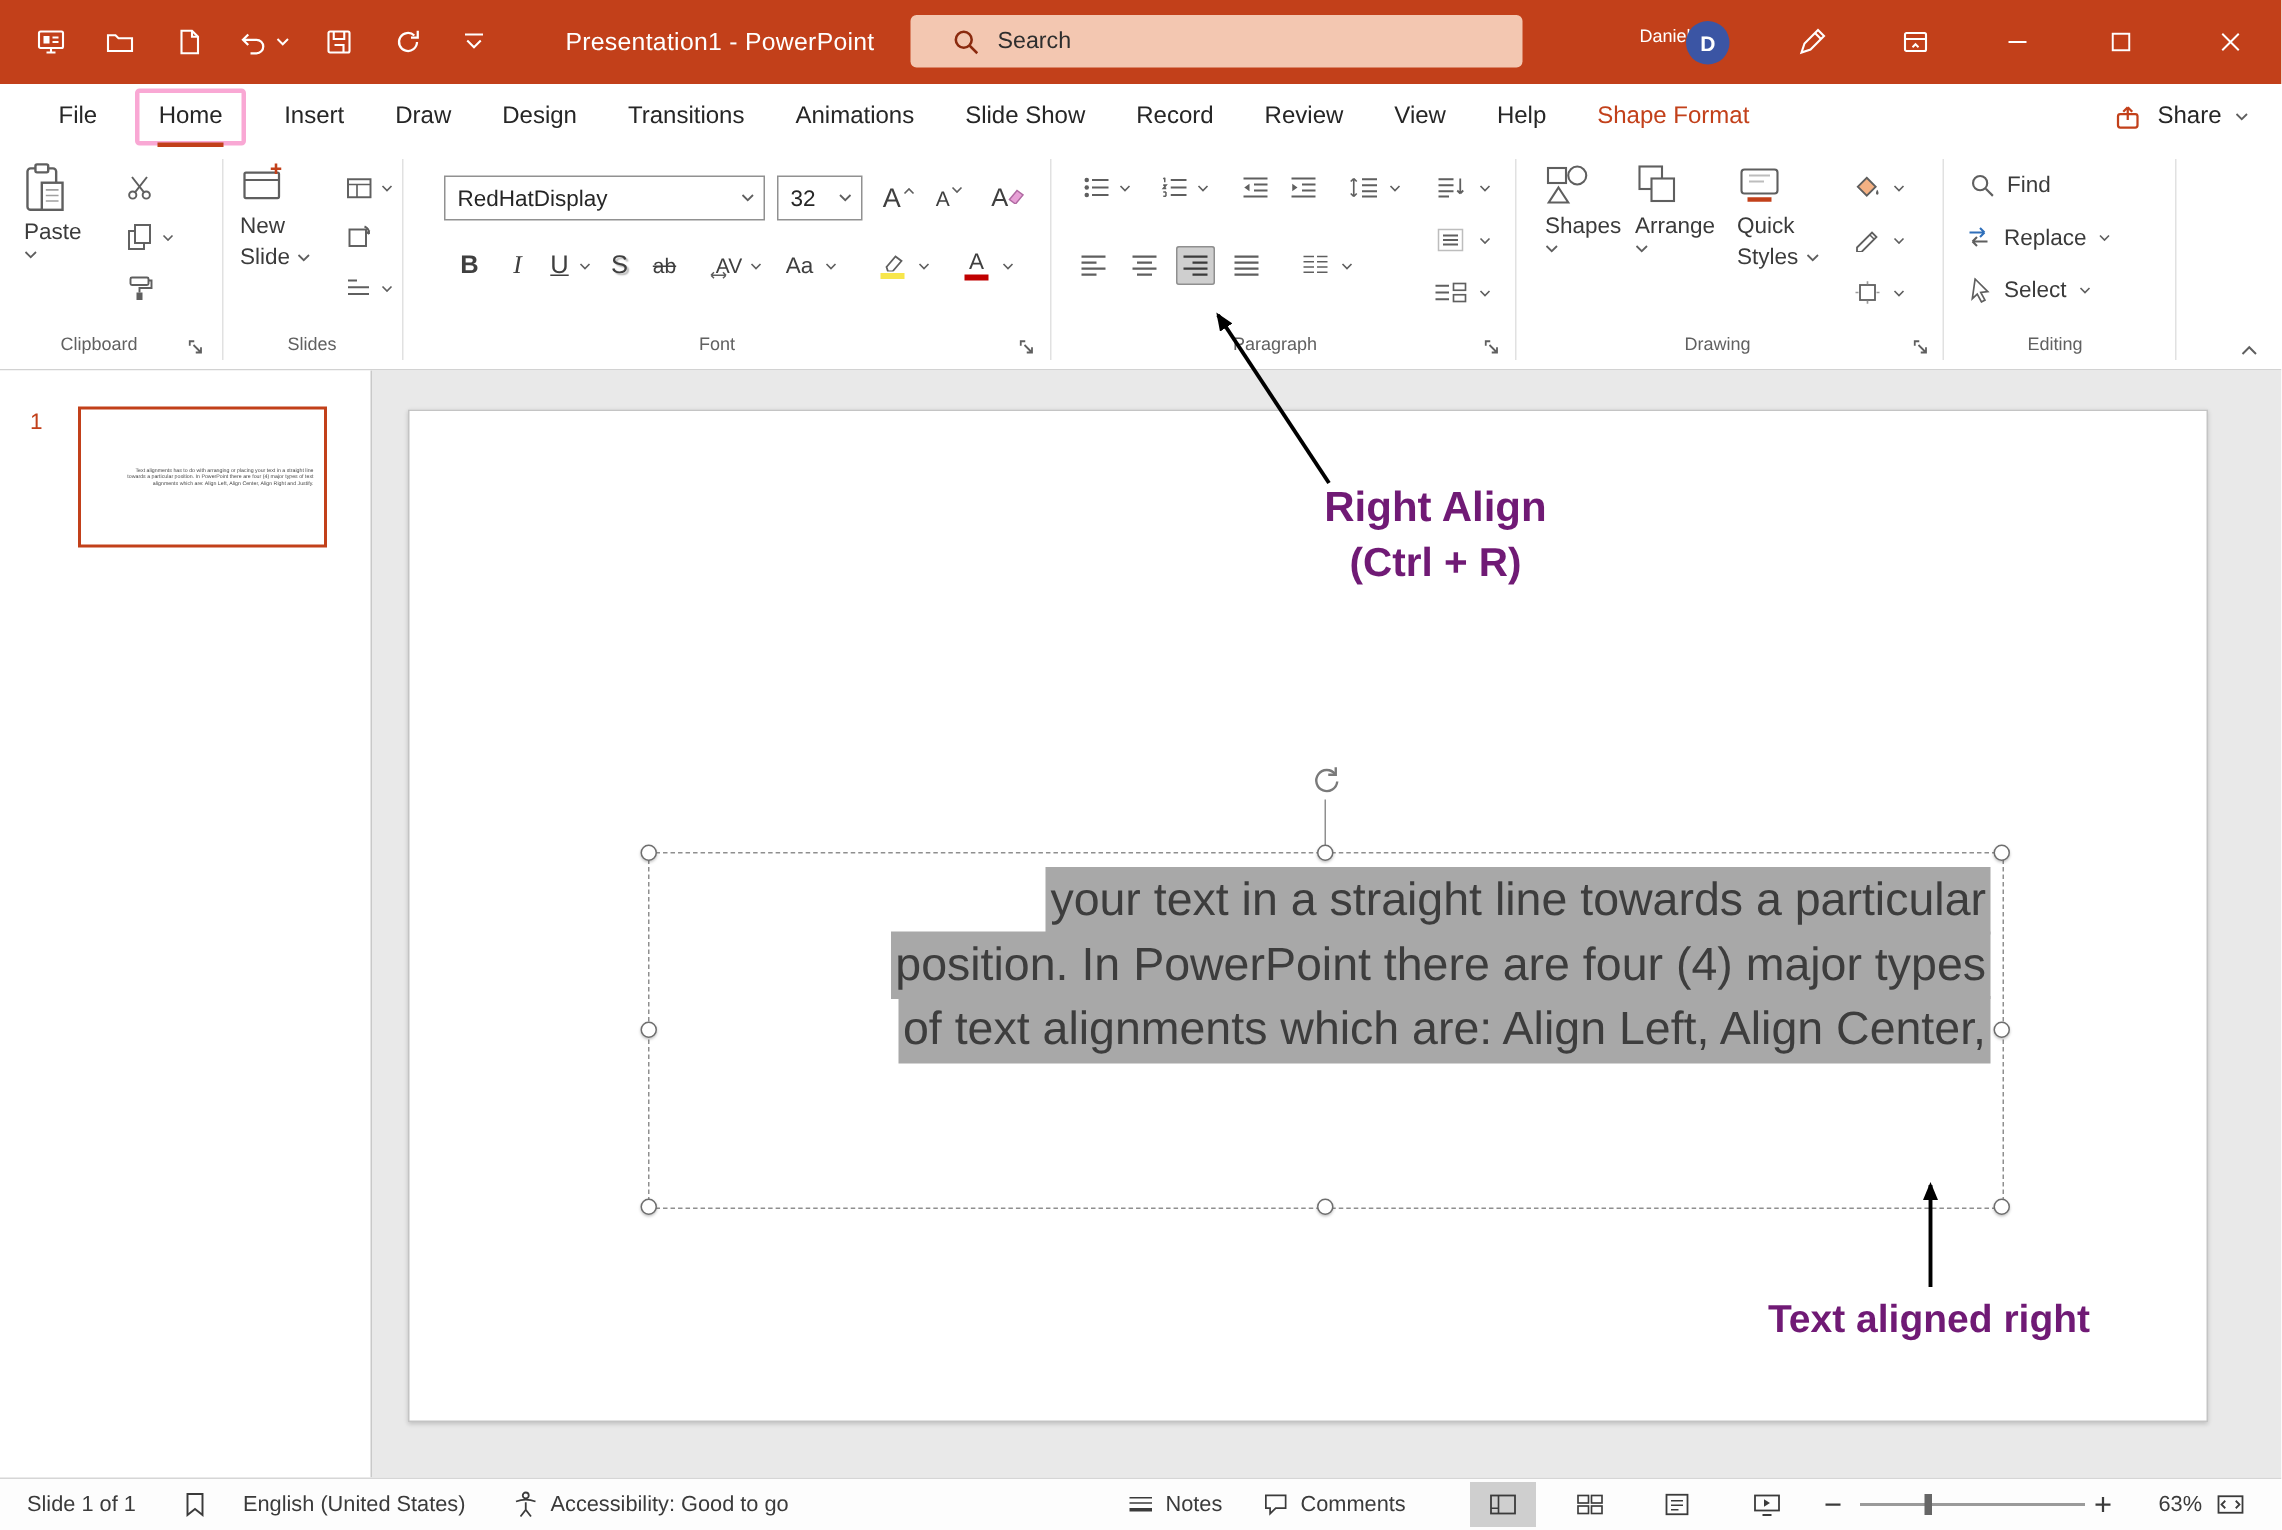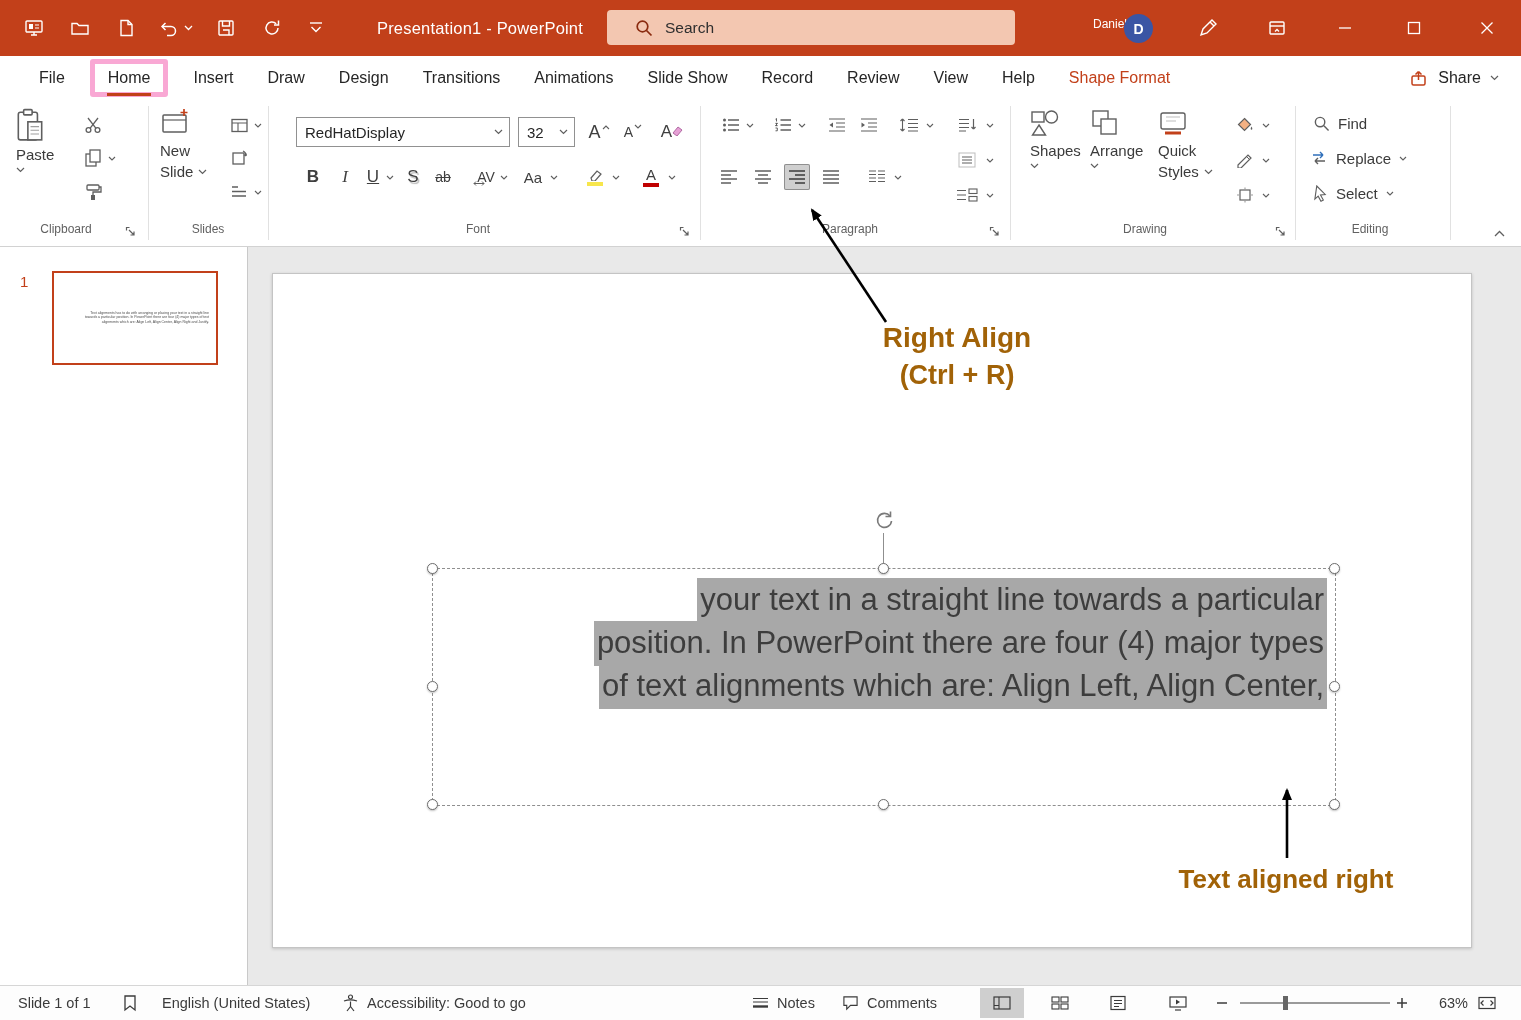--- a/index.html
+++ b/index.html
@@ -15,21 +15,21 @@
   .tb-title{position:absolute;left:320px;top:0;width:320px;height:56px;display:flex;align-items:center;justify-content:center;font-size:16.5px;letter-spacing:.2px}
   .tb-search{position:absolute;left:607px;top:10px;width:408px;height:35px;background:#F3C7B1;border-radius:4px;display:flex;align-items:center;padding-left:28px;gap:12px;cursor:text}
   .tb-search span{color:#2e2e2e;font-size:15.5px}
   .tb-user{position:absolute;left:1075px;top:0;height:48px;width:70px;display:flex;align-items:center;justify-content:center;font-size:12px}
   .tb-avatar{position:absolute;left:1124px;top:14px;width:29px;height:29px;border-radius:50%;background:#3B55A4;color:#fff;font-size:14px;font-weight:700;display:flex;align-items:center;justify-content:center;cursor:pointer}
   .winbtn{position:absolute;top:0;width:46px;height:56px;display:flex;align-items:center;justify-content:center;cursor:pointer}
 
   
   .menubar{position:absolute;left:0;top:56px;width:1521px;height:44px;background:#fff;display:flex;align-items:center;padding-left:22px}
   .mtab{padding:0 17px;font-size:16px;color:#262626;height:44px;display:flex;align-items:center;cursor:pointer;position:relative}
-  .mtab.home-annot{margin:10px 8px;border:5px solid #f9a8d4;border-radius:3px;height:38px;padding:0 13px}
+  .mtab.home-annot{margin:10px 8px;border:3px solid #f9a8d4;border-radius:3px;height:38px;padding:0 13px}
   .mtab.home-annot::after{content:"";position:absolute;left:12px;right:12px;bottom:-4px;height:3px;background:#C2401A}
   .mtab.contextual{color:#C2401A}
   .share{position:absolute;right:22px;top:0;height:44px;display:flex;align-items:center;gap:9px;cursor:pointer}
   .share span{font-size:16px;color:#262626}
 
   
   .ribbon{position:absolute;left:0;top:100px;width:1521px;height:147px;background:#fff;border-bottom:1px solid #D2D2D2}
   .vsep{position:absolute;top:6px;height:134px;width:1px;background:#E1E1E1}
   .grp-label{position:absolute;top:122px;font-size:12px;color:#616161;text-align:center}
   .launcher{position:absolute;top:123px;width:16px;height:16px;display:flex;align-items:center;justify-content:center;cursor:pointer}
@@ -54,21 +54,21 @@
   .slide{position:absolute;left:24px;top:26px;width:1200px;height:675px;background:#fff;border:1px solid #C4C4C4;box-shadow:0 1px 3px rgba(0,0,0,.18)}
   .textbox{position:absolute;left:160px;top:295px;width:902px;height:236px;outline:1.5px dashed #8f8f8f;cursor:move}
   .tlines{position:absolute;left:0;top:10px;right:8px}
   .tline{display:flex;justify-content:flex-end;height:43.2px;align-items:center}
   .tline span{white-space:nowrap;font-size:31px;color:#3D3D3D;background:#A8A8A8;padding:4px 3px 5px}
   .handle{position:absolute;width:11px;height:11px;border-radius:50%;background:#fff;border:1.5px solid #6e6e6e;box-shadow:0 1px 2px rgba(0,0,0,.25);cursor:pointer}
   .rot-line{position:absolute;left:450px;top:-36px;height:32px;width:0;border-left:1px solid #8f8f8f}
   .rotate{position:absolute;left:440px;top:-60px;cursor:pointer}
 
   
-  .annot{position:absolute;font-weight:700;color:#a16207;text-align:center;font-family:"Liberation Sans",sans-serif}
+  .annot{position:absolute;font-weight:700;color:#701a75;text-align:center;font-family:"Liberation Sans",sans-serif}
 
   
   .statusbar{position:absolute;left:0;top:985px;width:1521px;height:35px;background:#FDFDFD;border-top:1px solid #D6D6D6;font-size:14.5px;color:#3b3b3b}
   .st{position:absolute;top:0;height:34px;display:flex;align-items:center;gap:8px;cursor:pointer}
   .viewbtn{position:absolute;top:2px;width:44px;height:30px;display:flex;align-items:center;justify-content:center;cursor:pointer}
   .viewbtn.active{background:#CFCFCF}
   .zoom-track{position:absolute;left:1240px;top:16px;width:150px;height:2px;background:#9a9a9a;cursor:pointer}
   .zoom-thumb{position:absolute;left:43px;top:-6px;width:5px;height:14px;background:#666}
 </style>
 </head>

